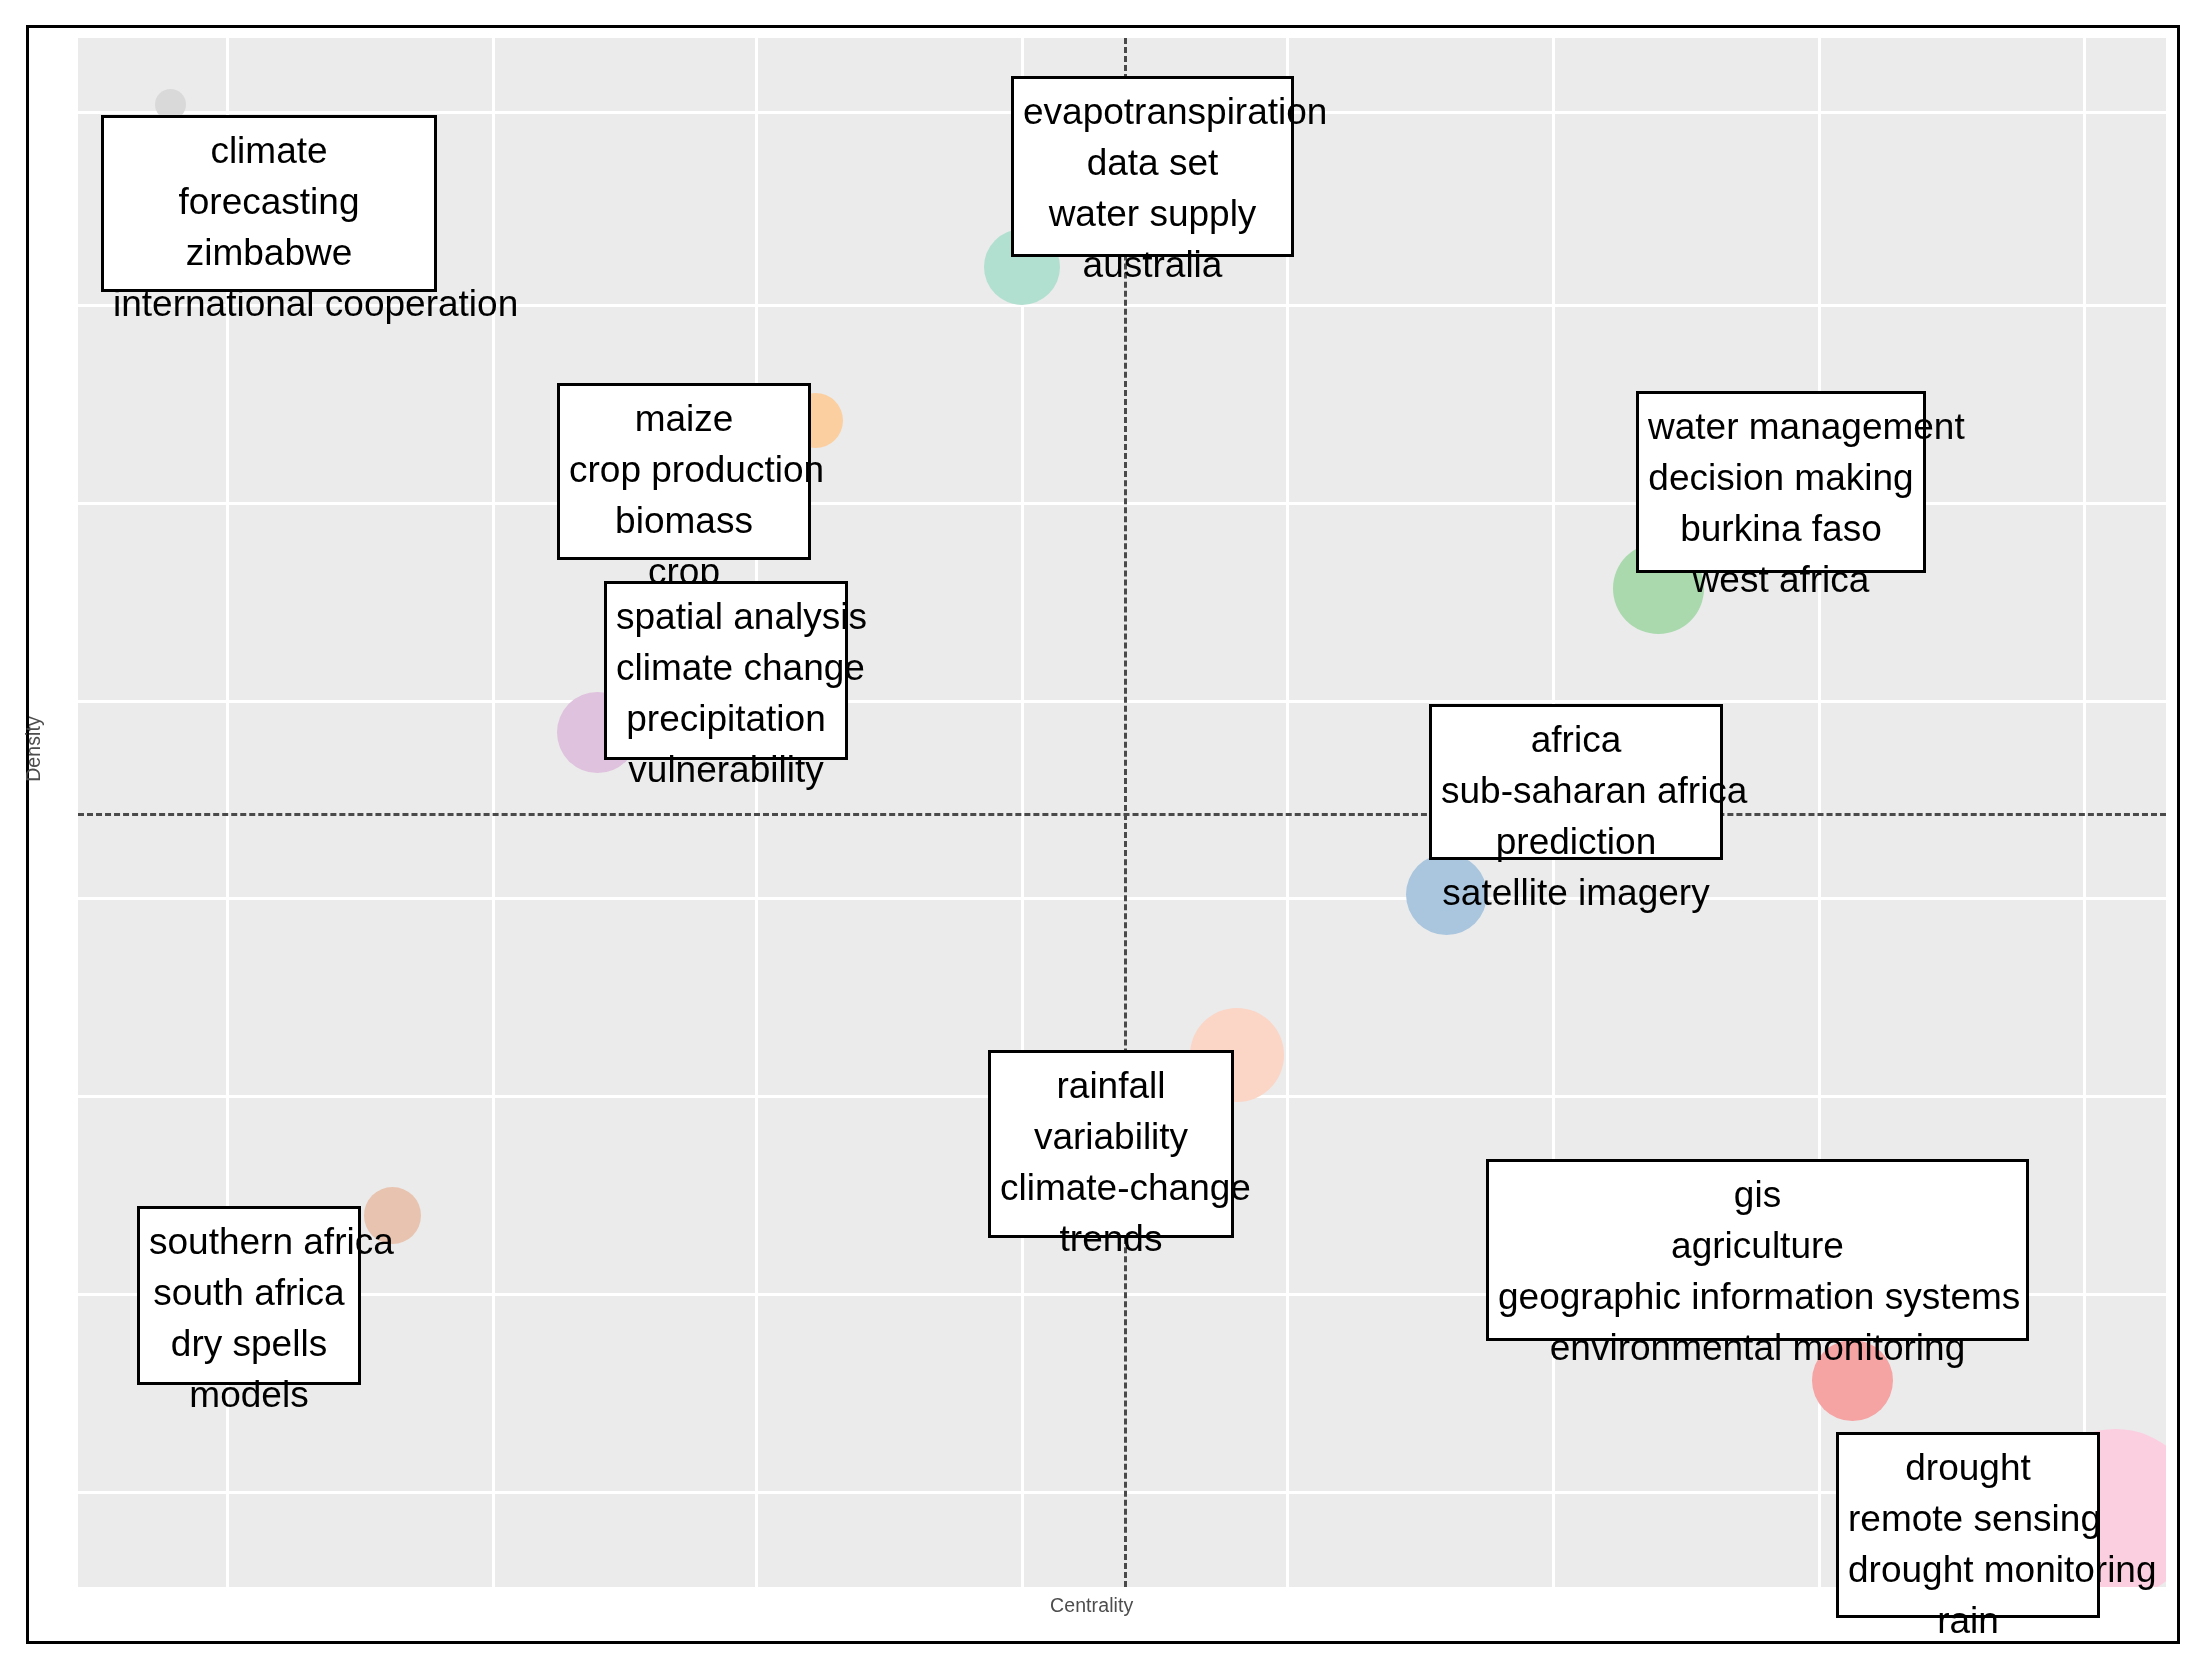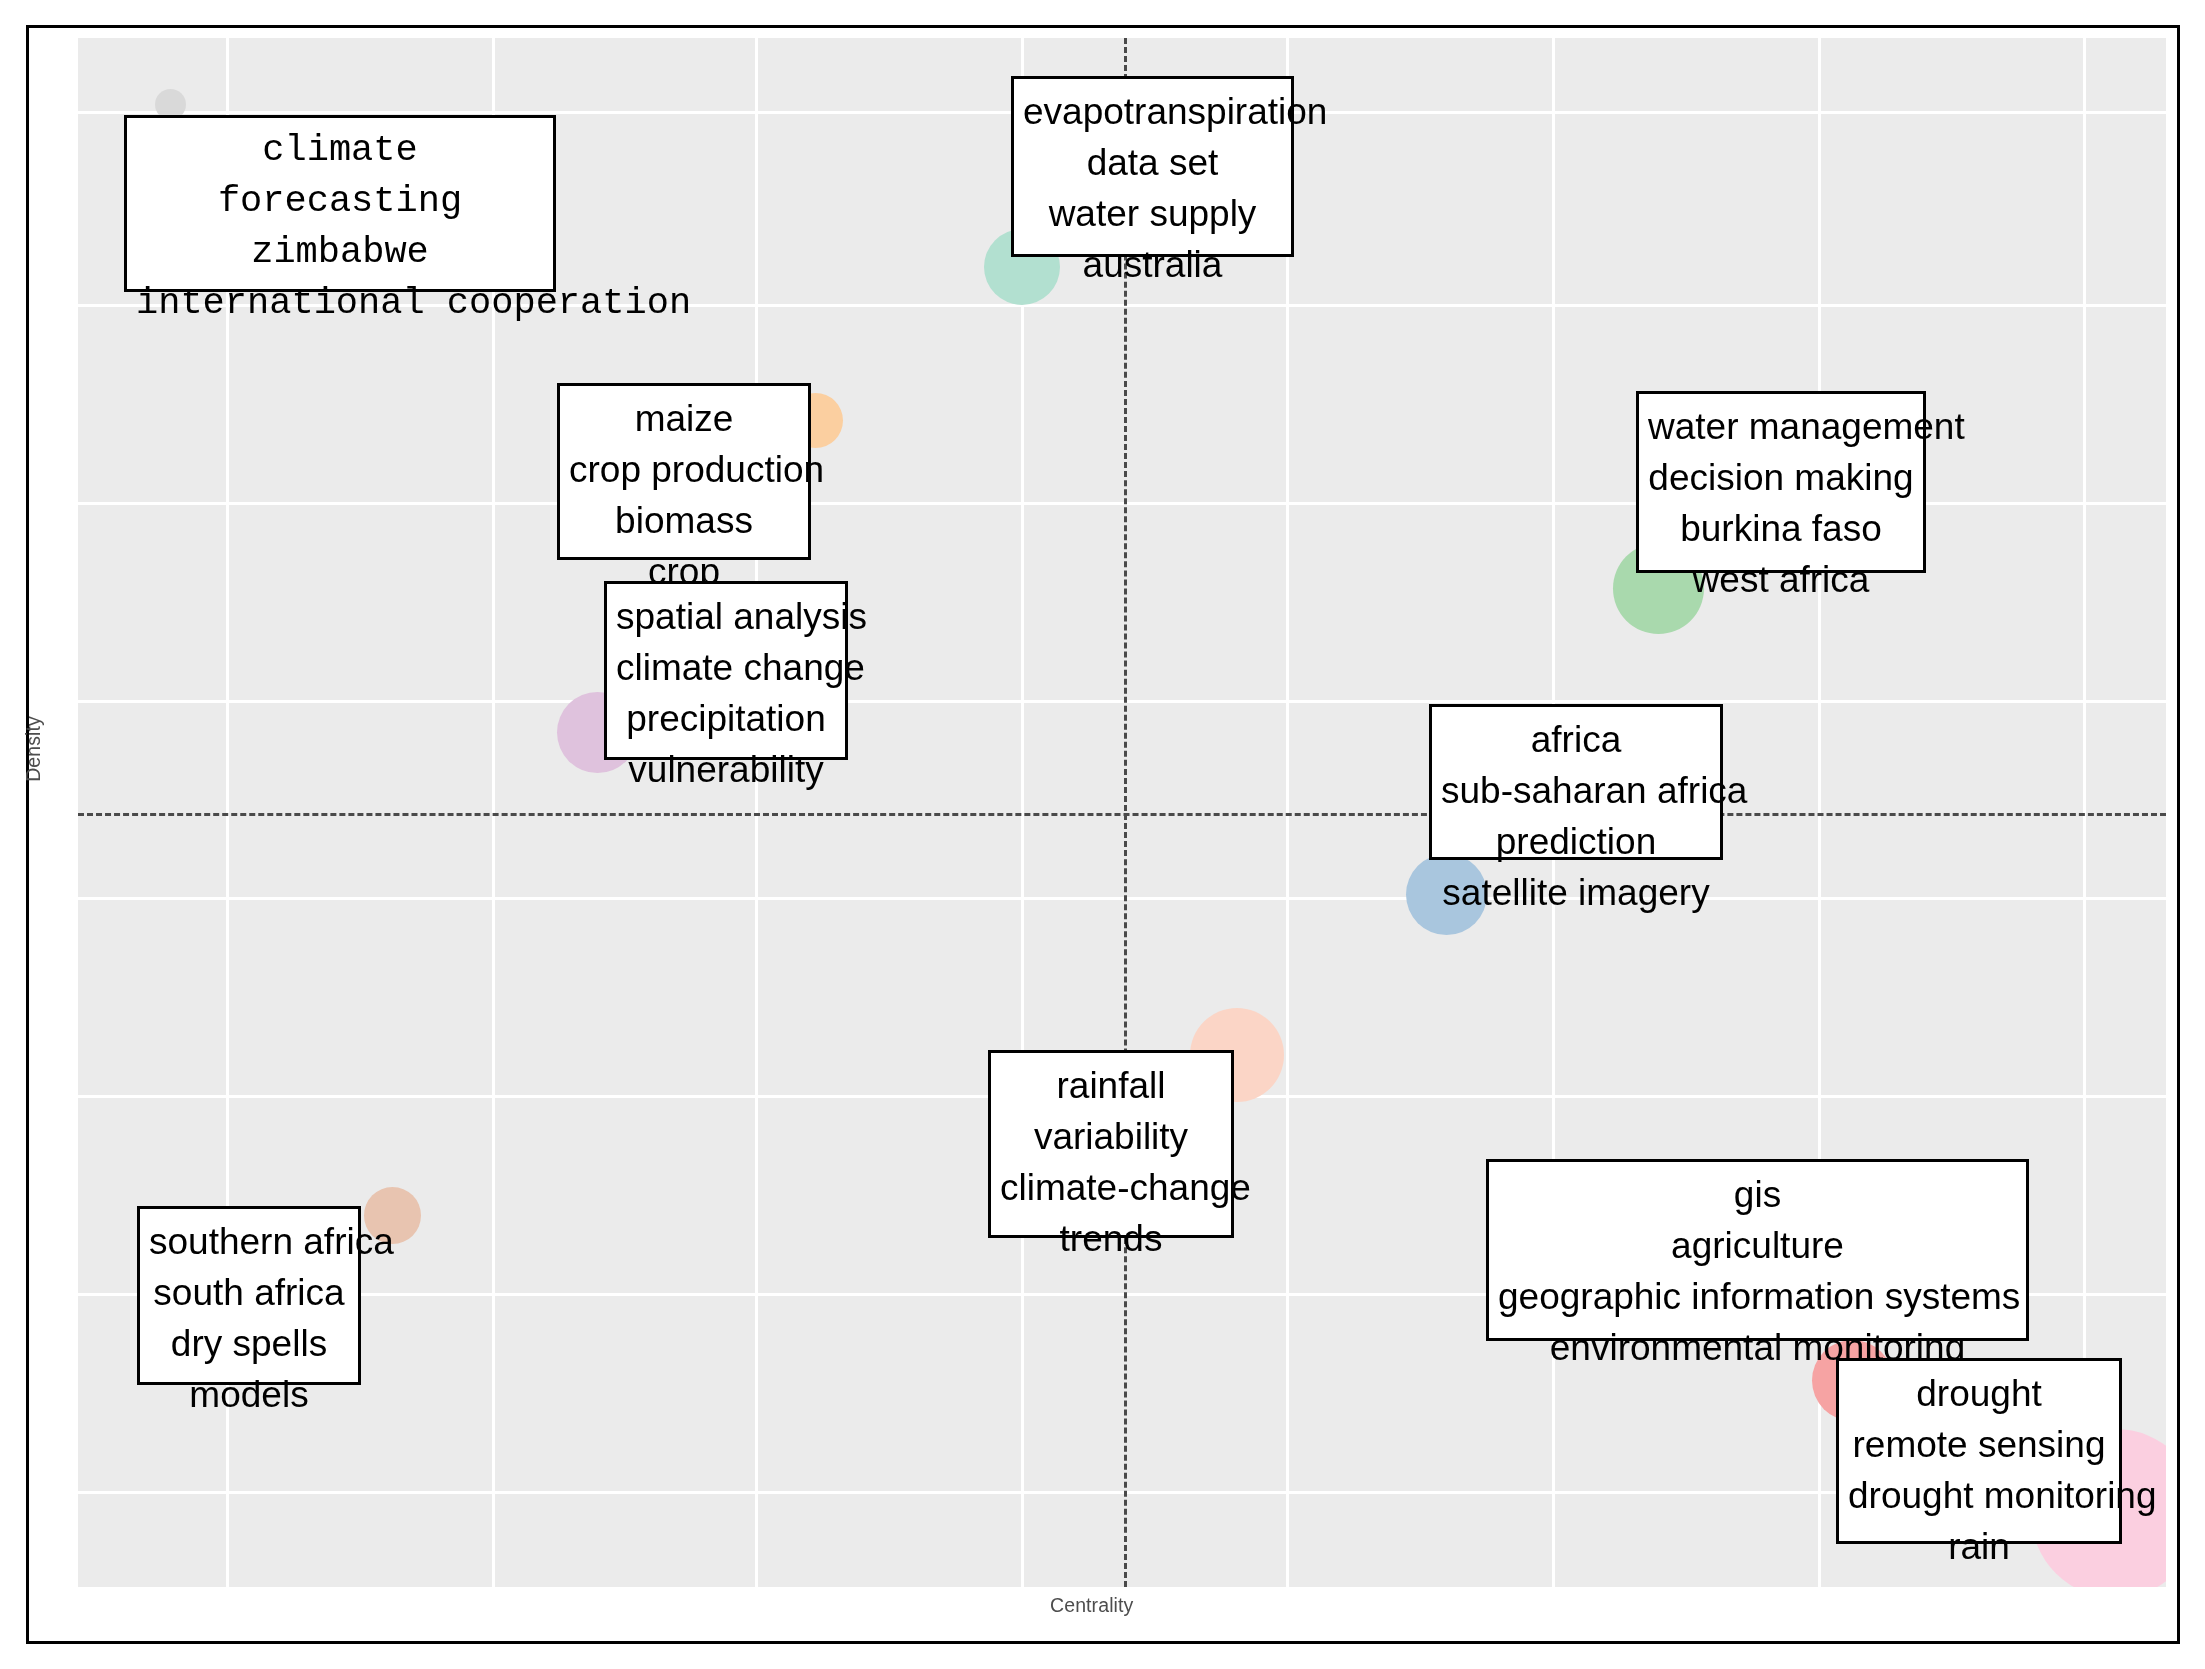--- a/index.html
+++ b/index.html
@@ -85,21 +85,21 @@
       <div class="bubble" title="drought" style="left: 1953px; top: 1391px; width: 169px; height: 169px; background: rgb(251, 207, 224);"></div>
     </div>
 
   <div class="axis-label" id="ylabel">Density</div>
   <div class="axis-label" id="xlabel">Centrality</div>
 
   <div id="dynamic-layer"></div>
 
 <div class="dash-v" style="left: 1124px;"></div>
     <div class="dash-h" style="top: 813px;"></div>
-    <div class="cluster-box" style="left: 124px; top: 115px; width: 432px; height: 177px; font-family: Liberation Mono, monospace;">
+    <div class="cluster-box" style="left: 101px; top: 115px; width: 336px; height: 177px;">
       <span class="term">climate</span>
       <span class="term">forecasting</span>
       <span class="term">zimbabwe</span>
       <span class="term">international cooperation</span>
     </div>
     <div class="cluster-box" style="left: 1011px; top: 76px; width: 283px; height: 181px;">
       <span class="term">evapotranspiration</span>
       <span class="term">data set</span>
       <span class="term">water supply</span>
       <span class="term">australia</span>
@@ -139,20 +139,20 @@
       <span class="term">south africa</span>
       <span class="term">dry spells</span>
       <span class="term">models</span>
     </div>
     <div class="cluster-box" style="left: 1486px; top: 1159px; width: 543px; height: 182px;">
       <span class="term">gis</span>
       <span class="term">agriculture</span>
       <span class="term">geographic information systems</span>
       <span class="term">environmental monitoring</span>
     </div>
-    <div class="cluster-box" style="left: 1836px; top: 1358px; width: 286px; height: 186px;">
+    <div class="cluster-box" style="left: 1836px; top: 1432px; width: 264px; height: 186px;">
       <span class="term">drought</span>
       <span class="term">remote sensing</span>
       <span class="term">drought monitoring</span>
       <span class="term">rain</span>
     </div>
   </div>
 
 
 </body></html>

